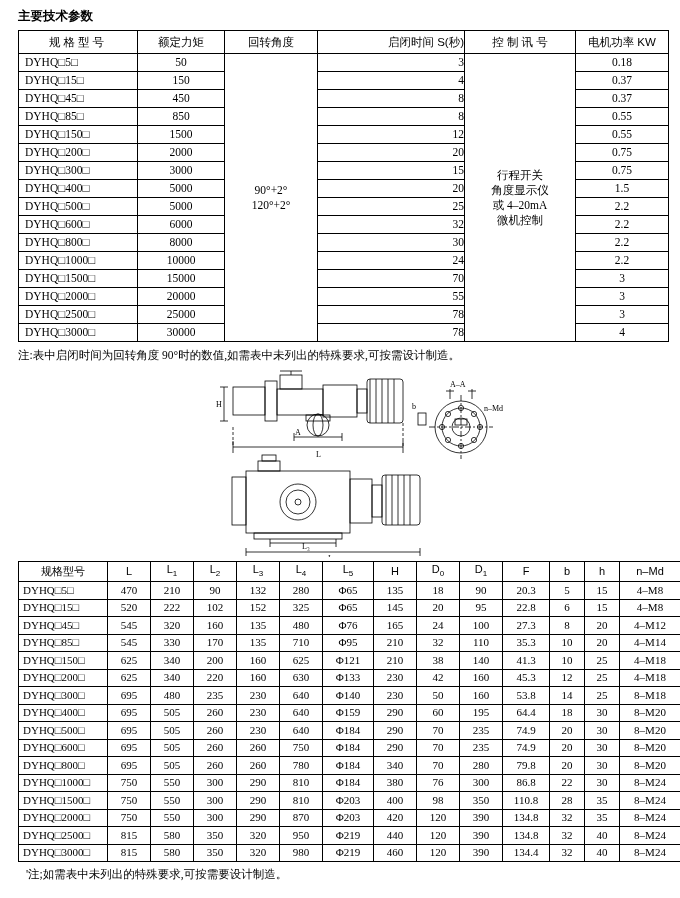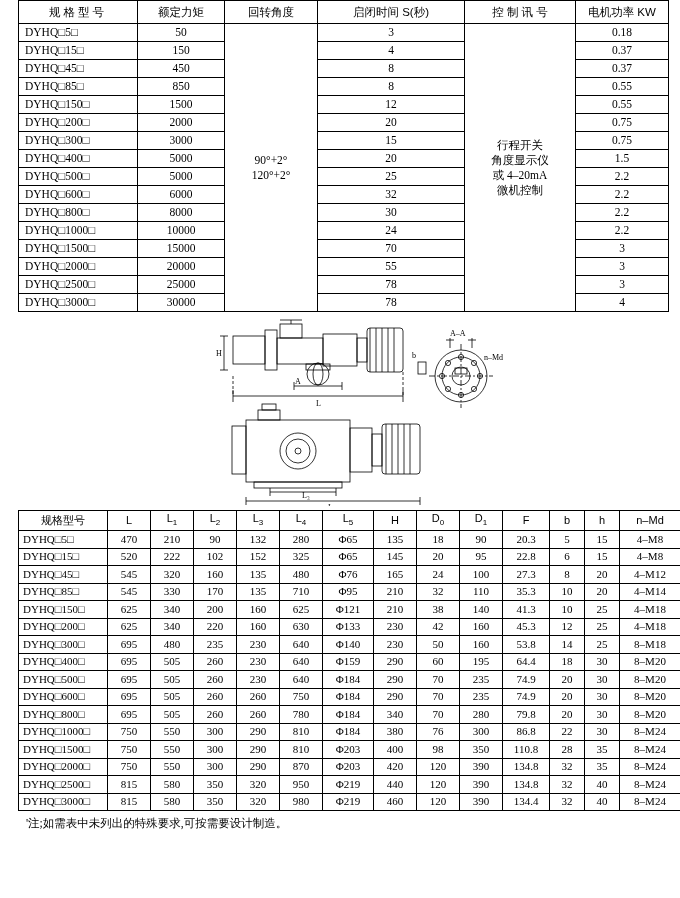--- a/index.html
+++ b/index.html
@@ -47,21 +47,21 @@
     font-family: "Liberation Sans", sans-serif;
     font-weight: normal;
     font-size: 11.5px;
     height: 22px;
   }
   
   #t1 { width: 644px; }
   #t1 .c0 { width: 118px; text-align: left; padding-left: 6px; }
   #t1 .c1 { width: 86px; }
   #t1 .c2 { width: 92px; }
-  #t1 .c3 { width: 146px; }
+  #t1 .c3 { width: 146px; text-align: right; }
   #t1 .c4 { width: 110px; }
   #t1 .c5 { width: 92px; }
   #t1 .spaced { letter-spacing: 3px; }
   .mid-cell {
     font-size: 12px;
     line-height: 19px;
     margin-left: 34px;
   }
   .note {
     font-size: 11.5px;
@@ -93,20 +93,21 @@
   #t2 .kh { width: 34px; }
   #t2 .kn { width: 60px; }
   .sub { font-size: 8px; vertical-align: sub; }
   .title2 { margin-top: 10px; }
 </style>
 </head>
 <body>
 
 <div class="page">
 
+  <div class="section-title">主要技术参数</div>
 
   <table class="grid" id="t1">
     <thead>
       <tr>
         <td class="c0 spaced" style="text-align:center;padding-left:0">规格型号</td>
         <td class="c1">额定力矩</td>
         <td class="c2">回转角度</td>
         <td class="c3">启闭时间 S(秒)</td>
         <td class="c4">控 制 讯 号</td>
         <td class="c5">电机功率 KW</td>
@@ -215,20 +216,21 @@
       </tr>
       <tr>
         <td class="c0">DYHQ□3000□</td>
         <td class="c1">30000</td>
         <td class="c3">78</td>
         <td class="c5">4</td>
       </tr>
     </tbody>
   </table>
 
+  <div class="note">注:表中启闭时间为回转角度 90°时的数值,如需表中未列出的特殊要求,可按需设计制造。</div>
 
   <div class="drawing">
     <svg width="644" height="190" viewBox="0 0 644 190">
       <g stroke="#000" fill="none" stroke-width="0.8">
 
         <rect x="215" y="20" width="32" height="28"></rect>
         <rect x="247" y="14" width="12" height="40"></rect>
         <rect x="259" y="22" width="46" height="26"></rect>
         <rect x="262" y="8" width="22" height="14"></rect>
         <line x1="262" y1="4" x2="284" y2="4"></line>

